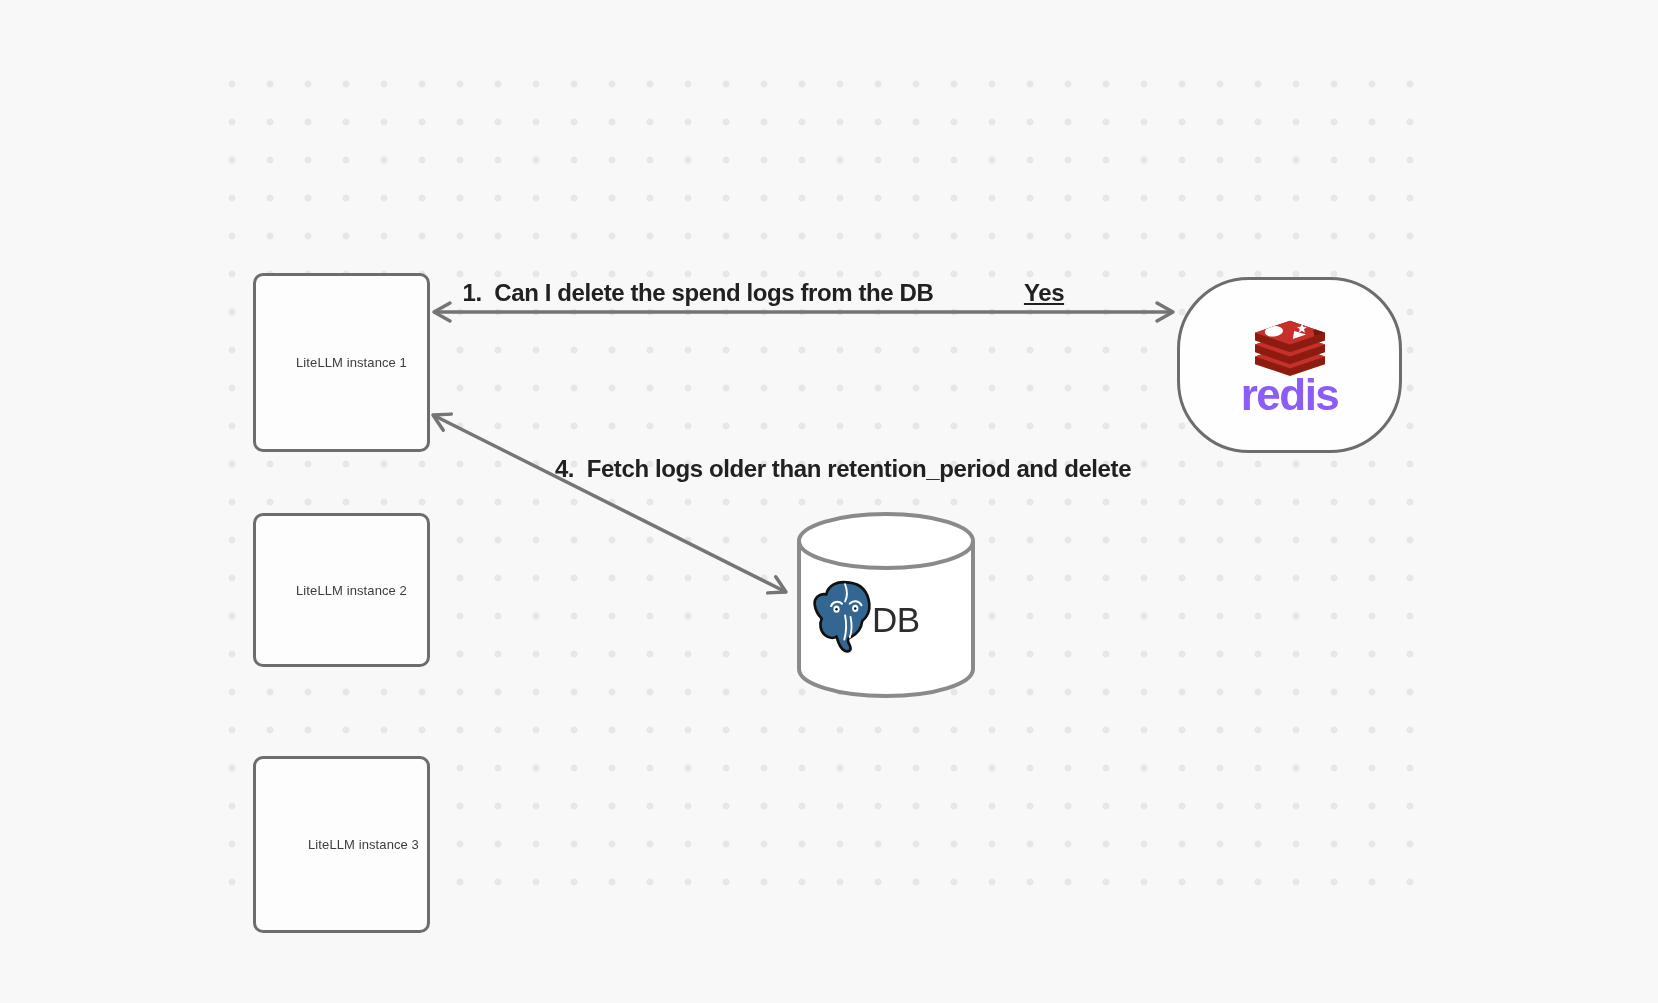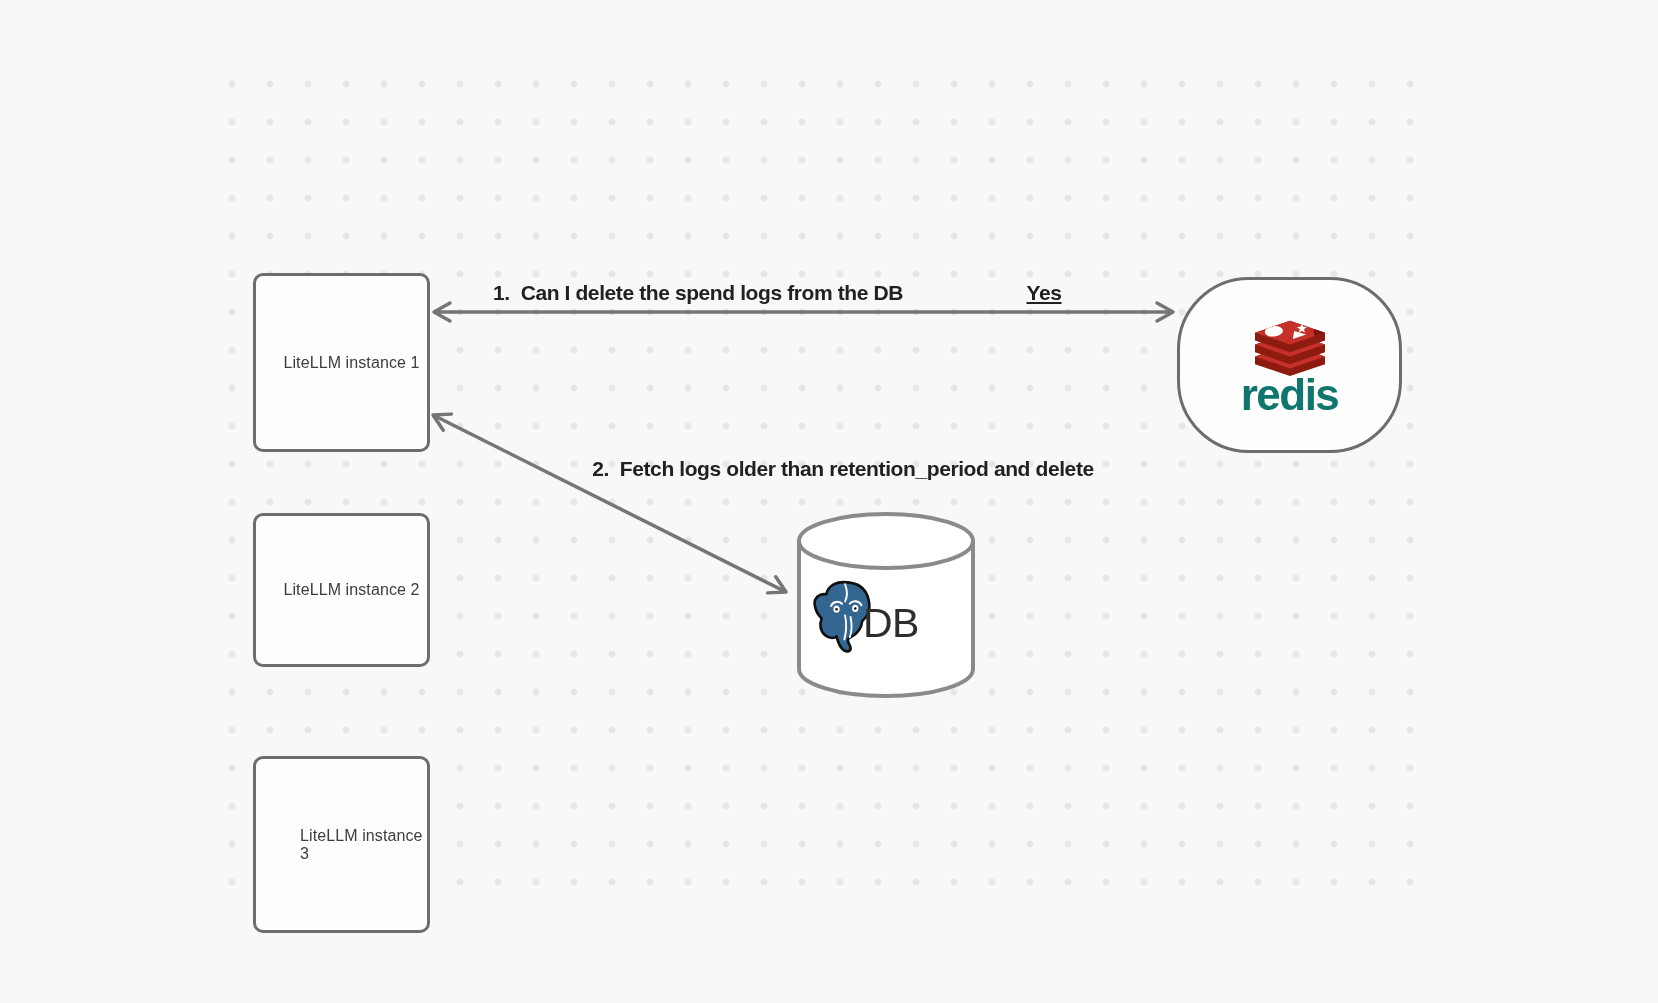--- a/index.html
+++ b/index.html
@@ -14,47 +14,47 @@
     background-size: 38px 38px;
   }
   .node {
     position:absolute; box-sizing:border-box; background:#fdfdfd;
     border:3.5px solid #6d6d6d;
   }
   .instance {
     left:253px; width:177px; height:179px; border-radius:10px;
     display:flex; align-items:center; justify-content:center;
   }
-  .instance-label { font-size:16px; color:#3d3d3d; letter-spacing:0.1px;margin-left:20px; }
+  .instance-label { font-size:13px; color:#3d3d3d; letter-spacing:0.1px;margin-left:20px; }
   #instance-1 { top:273px; }
   #instance-2 { top:513px; height:154px; }
   #instance-3 { top:756px; height:177px;padding-left:24px; }
   .redis-node {
     left:1177px; top:277px; width:225px; height:176px; border-radius:72px;
     display:flex; flex-direction:column; align-items:center; justify-content:center;
     background:#fefefe;
   }
   .redis-word {
-    font-size:44px; font-weight:bold; color:#0f766e; line-height:0.9;
+    font-size:44px; font-weight:bold; color:#8b5cf6; line-height:0.9;
     letter-spacing:-1.5px; margin-top:-2px;
   }
   .edge-label {
     position:absolute; transform:translateX(-50%);
-    font-weight:bold; font-size:21px; color:#212121;
+    font-weight:bold; font-size:24px; color:#212121;
     letter-spacing:-0.4px; white-space:pre; line-height:26px;
   }
   #edge1-label { left:698px; top:280px; }
   #edge1-response { left:1044px; top:280px;text-decoration:underline; }
   #edge2-label { left:843px; top:456px; }
   .arrows { position:absolute; left:0; top:0; pointer-events:none; }
   .db-wrap { position:absolute; left:795px; top:508px; width:182px; height:196px; }
   .db-cyl { position:absolute; left:0; top:0; }
   .pg-logo { position:absolute; left:15px; top:70px; }
   .db-label {
-    position:absolute; left:68px; top:92px; font-size:41px; font-weight:500;
+    position:absolute; left:77px; top:92px; font-size:35px; font-weight:500;
     color:#2d2d2d; letter-spacing:-0.5px;
   }
 </style>
 </head>
 <body>
 
 <div class="canvas">
 
   <div class="dots"></div>
 
@@ -128,15 +128,15 @@
       <ellipse cx="34" cy="40" rx="4" ry="4.6" fill="#ffffff"></ellipse>
       <circle cx="34" cy="40" r="1.6" fill="#101010"></circle>
       <ellipse cx="58" cy="39" rx="4" ry="4.6" fill="#ffffff"></ellipse>
       <circle cx="58" cy="39" r="1.6" fill="#101010"></circle>
     </svg>
     <span class="db-label">DB</span>
   </div>
 
   <div class="edge-label" id="edge1-label">1.  Can I delete the spend logs from the DB</div>
   <div class="edge-label" id="edge1-response">Yes</div>
-  <div class="edge-label" id="edge2-label">2.  Fetch logs older than retention_period and delete</div>
+  <div class="edge-label" id="edge2-label">4.  Fetch logs older than retention_period and delete</div>
 
 </div>
 
 </body></html>

